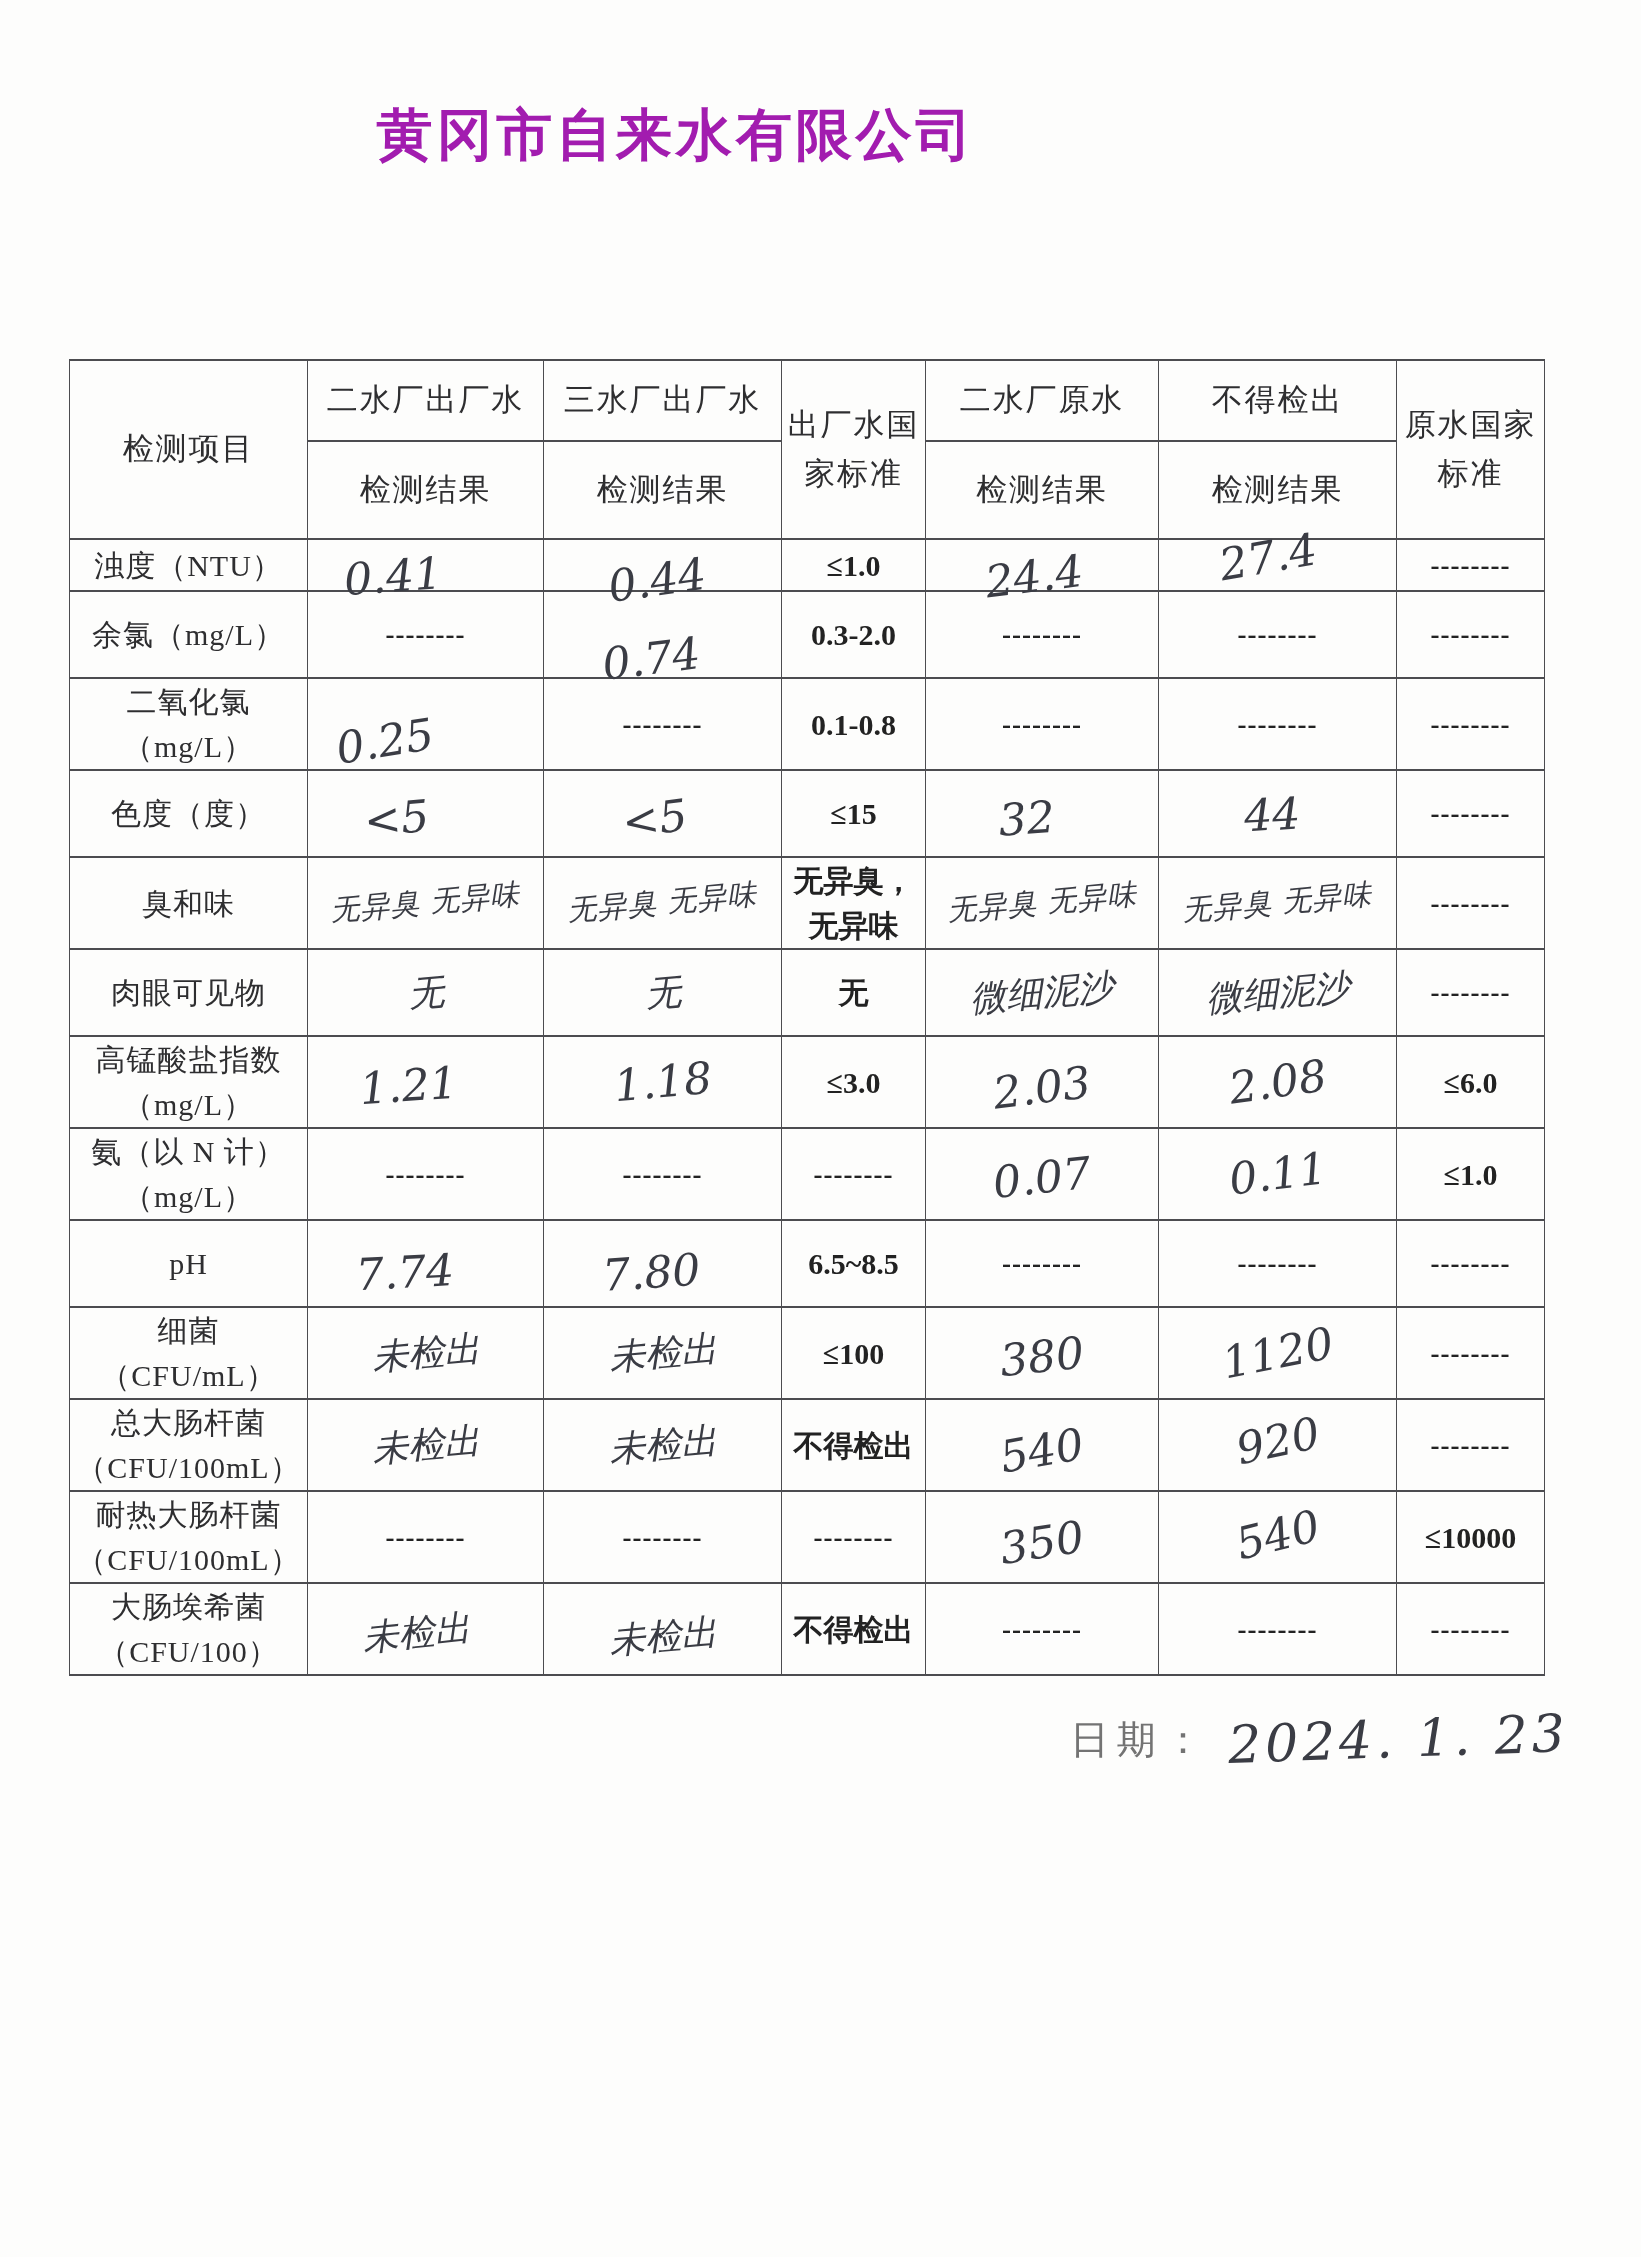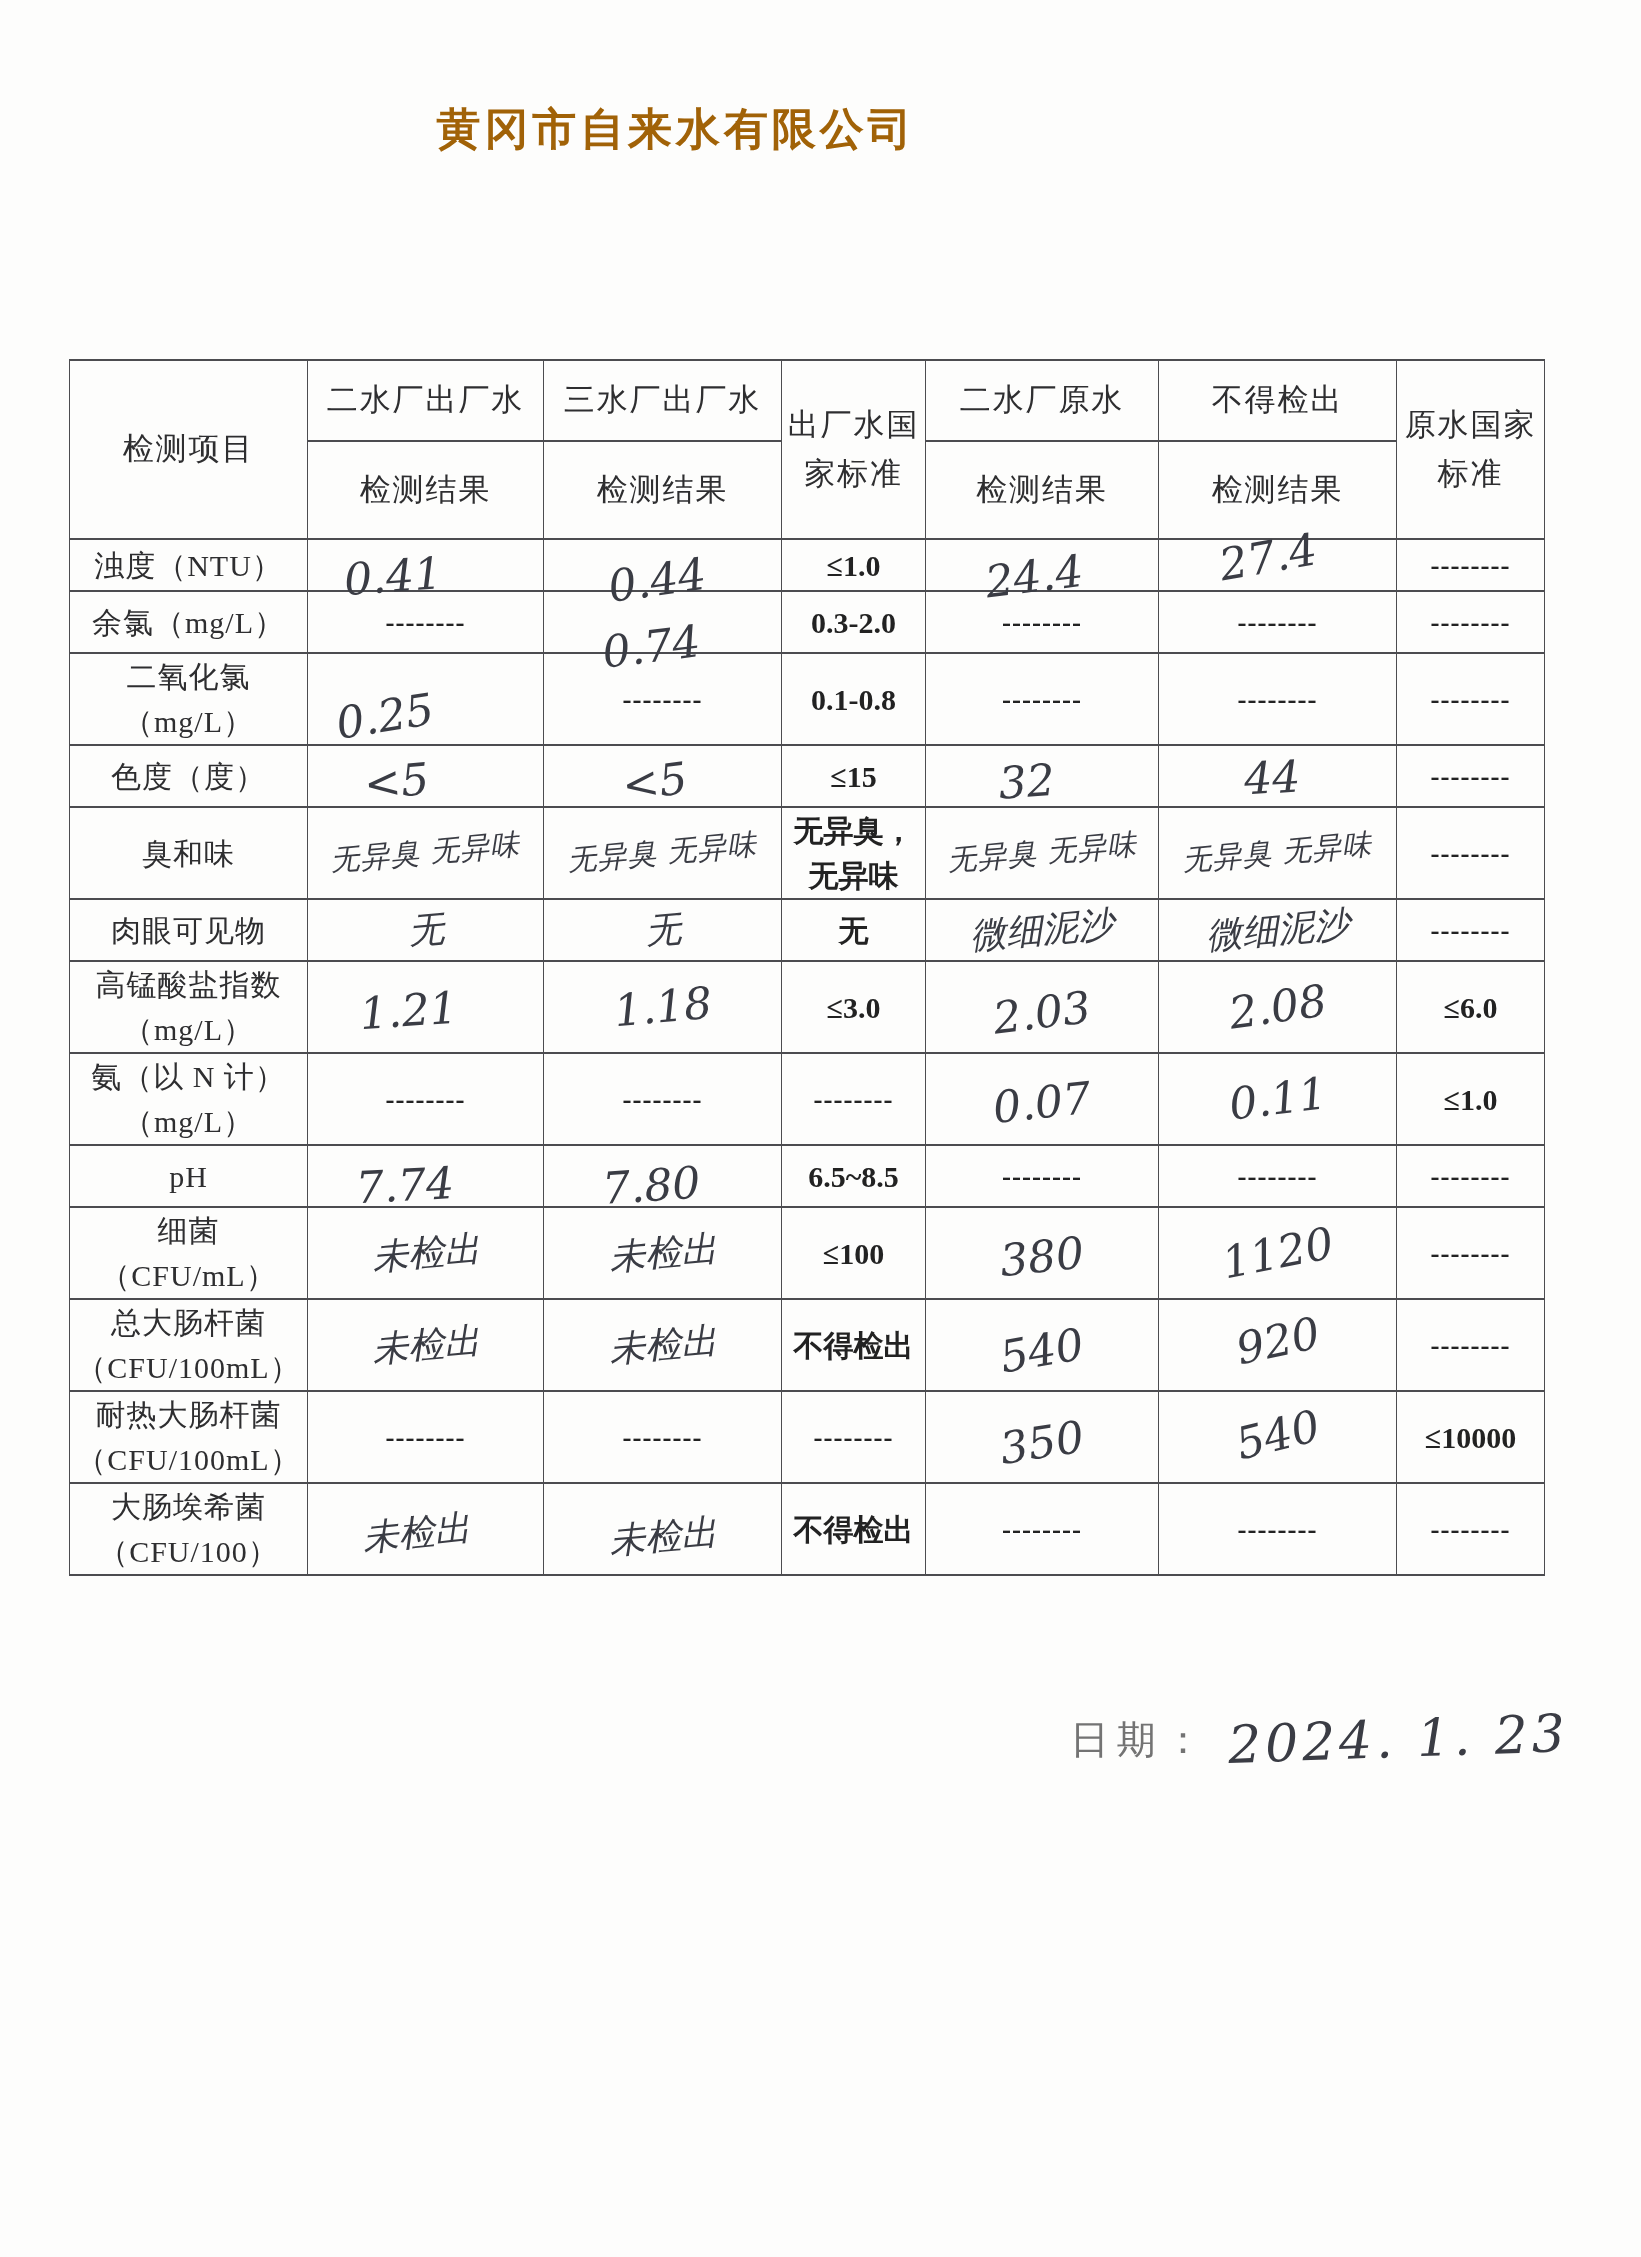--- a/index.html
+++ b/index.html
@@ -1,28 +1,28 @@
 <!DOCTYPE html>
 <html><head>
 <meta charset="utf-8">
 <style>
   html,body{margin:0;padding:0;background:#e8e8e8;}
   .page{position:relative;width:1641px;height:2257px;background:#fdfdfc;overflow:hidden;
         font-family:"Liberation Sans",sans-serif;color:#262626;}
   .headings{position:absolute;top:106px;left:0;width:1352px;text-align:center;}
-  .title{font-size:44px;font-weight:700;letter-spacing:3.9px;color:#a16207;line-height:1.05;}
+  .title{font-size:56px;font-weight:700;letter-spacing:3.9px;color:#a21caf;line-height:1.05;}
   .subtitle{font-size:55px;font-weight:700;letter-spacing:2.9px;color:#2c2c2e;margin-top:7.7px;}
   table.report{position:absolute;left:69px;top:359px;width:1474px;border-collapse:collapse;table-layout:fixed;}
   .report td,.report th{border:1.9px solid #4c4c50;border-top-width:2.9px;border-bottom-width:2.9px;
         text-align:center;vertical-align:middle;padding:0;overflow:visible;}
   .report thead th{font-weight:400;font-family:"Liberation Serif","DejaVu Serif",serif;
         font-size:31px;letter-spacing:1.9px;white-space:pre-line;line-height:1.55;color:#2e2e30;}
   .report thead tr:nth-child(1){height:81px;}
   .report thead tr:nth-child(2){height:98px;}
-  .report tbody tr{height:62px;}
+  .report tbody tr{height:87px;}
   .report tbody tr:nth-child(1){height:52px;}
   .lbl{font-family:"Liberation Serif","DejaVu Serif",serif;font-size:30px;letter-spacing:1px;
         white-space:pre-line;line-height:1.5;color:#2e2e30;}
   .std{font-family:"Liberation Serif","DejaVu Serif",serif;font-weight:700;font-size:30px;
         white-space:pre-line;line-height:1.5;color:#222;}
   .dash{font-family:"Liberation Serif","DejaVu Serif",serif;font-weight:700;font-size:27px;
         letter-spacing:1px;color:#222;}
   .hw{font-family:"DejaVu Serif",serif;font-style:italic;font-size:44px;color:#3a3c44;
         display:inline-block;transform:rotate(-5deg);line-height:1.1;}
   .hw-md{font-size:36px;}

